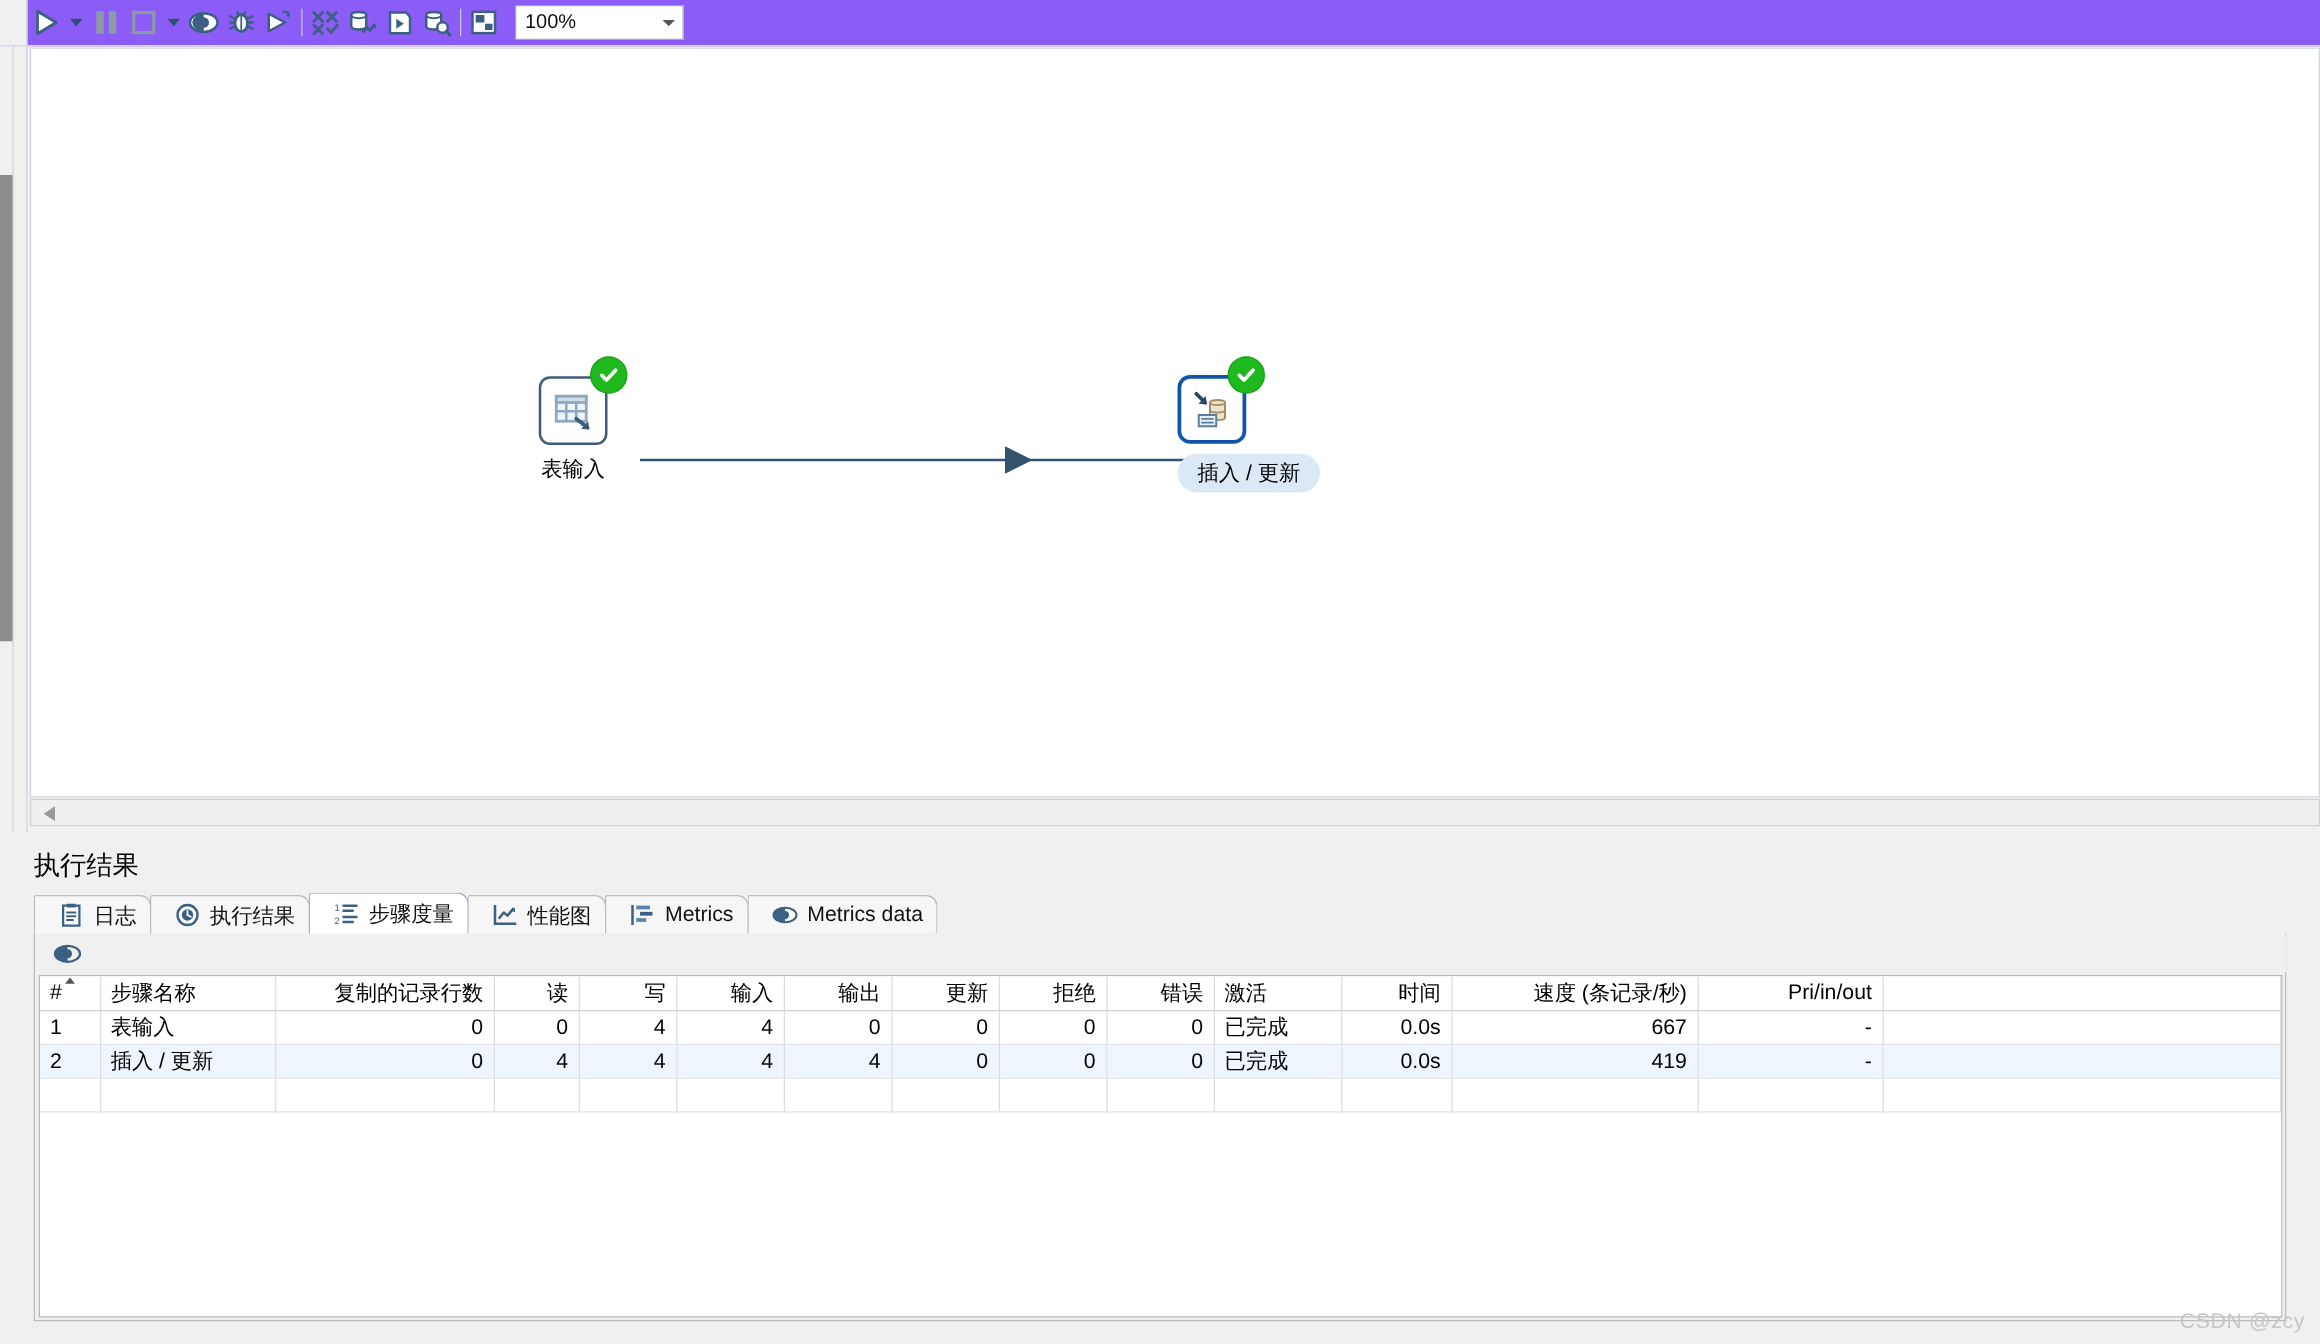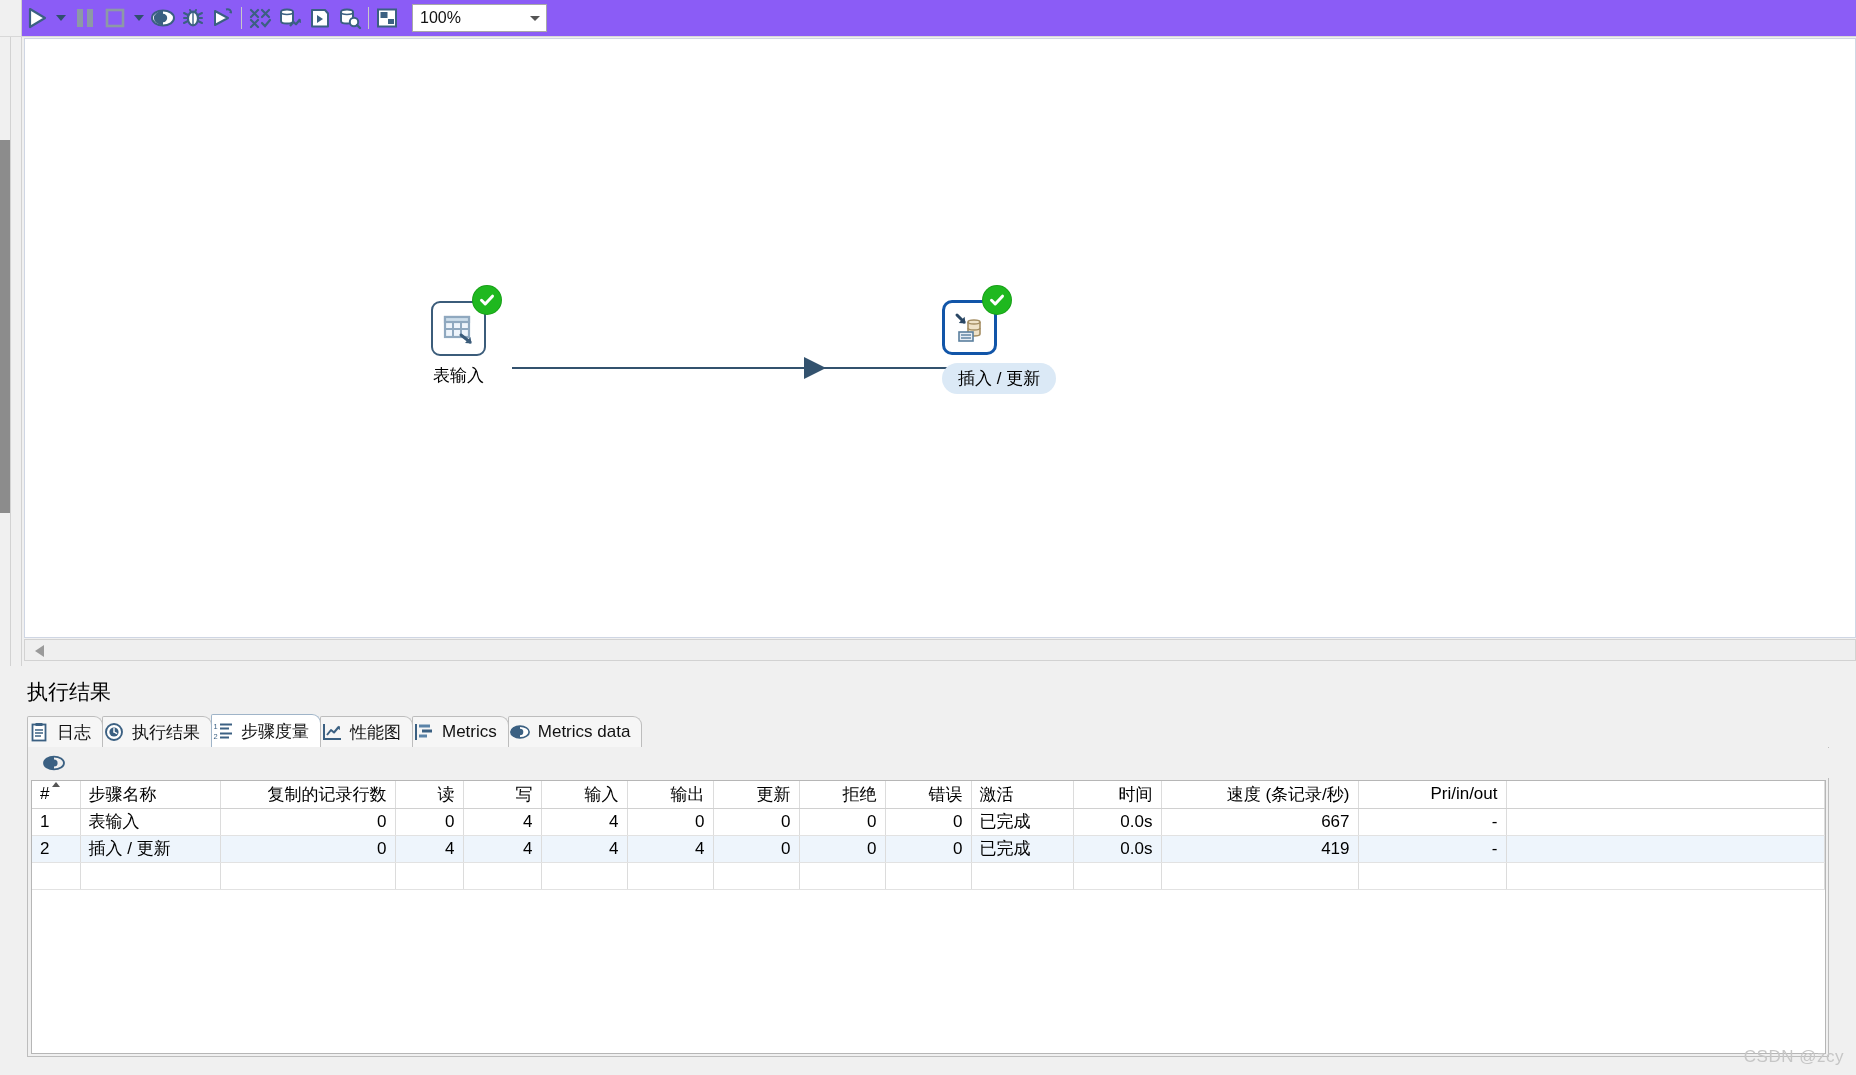--- a/index.html
+++ b/index.html
@@ -111,21 +111,21 @@
   .results{
     position:absolute;left:0;top:666px;width:1856px;height:409px;background:#f0f0f0;
   }
   .results-title{
     position:absolute;left:27px;top:12px;font-size:21px;font-weight:normal;color:#000;
   }
   .tabs{
     position:absolute;left:27px;top:48px;height:33px;display:flex;align-items:flex-end;
   }
   .tab{
-    height:31px;display:flex;align-items:center;gap:7px;padding:0 11px 0 0;
+    height:31px;display:flex;align-items:center;gap:7px;padding:0 11px 0 18px;
     background:#f6f6f6;border:1px solid #bdbdbd;border-bottom:none;
     border-radius:2px 9px 0 0;margin-right:-1px;box-sizing:border-box;
     font-size:17px;color:#111;white-space:nowrap;
   }
   .tab.active{background:#ffffff;border-color:#9fb4c8;height:33px;}
   .tab .ti{width:22px;height:22px;display:flex;align-items:center;justify-content:center;}
 
   .tabpanel{
     position:absolute;left:27px;top:81px;width:1802px;height:310px;
     background:#f0f0f0;border:1px solid #bdbdbd;border-top:none;box-sizing:border-box;

